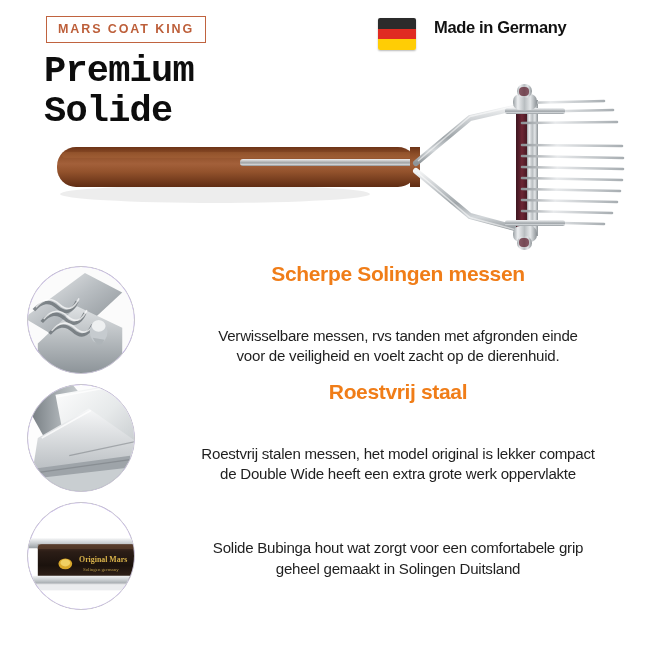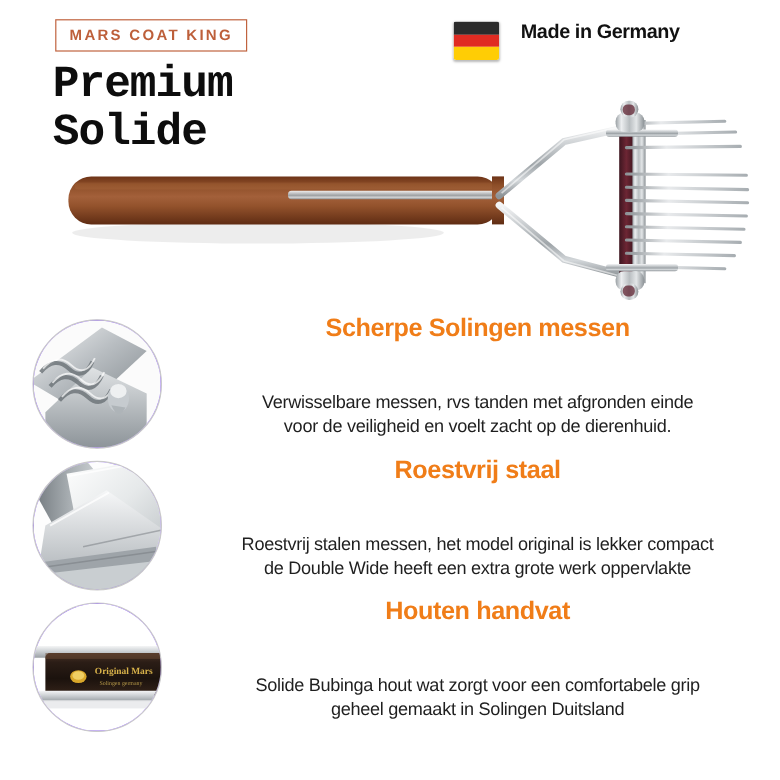--- a/index.html
+++ b/index.html
@@ -312,21 +312,20 @@
         <rect x="10" y="42" width="104" height="5" fill="#6a4a34" opacity="0.5"></rect>
         <rect x="-4" y="74" width="116" height="9" rx="4" fill="url(#t3s)"></rect>
         <rect x="-4" y="82" width="116" height="7" fill="#e7e9eb" opacity="0.85"></rect>
         <ellipse cx="38" cy="62" rx="7" ry="5.5" fill="#d9a72a"></ellipse>
         <ellipse cx="38" cy="61" rx="5" ry="3.6" fill="#f0cf63"></ellipse>
         <text x="52" y="60" font-family="Liberation Serif, serif" font-size="8" font-weight="bold" fill="#d8b24a">Original Mars</text>
         <text x="56" y="69" font-family="Liberation Serif, serif" font-size="5" fill="#b89a49">Solingen germany</text>
       </svg>
     </div>
     <div class="ftext">
-      <div class="fhead">Houten handvat</div>
       <div class="fbody">
         <span>Solide Bubinga hout wat zorgt voor een comfortabele grip</span>
         <span>geheel gemaakt in Solingen Duitsland</span>
       </div>
     </div>
   </div>
 
 </div>
 
 </body></html>

